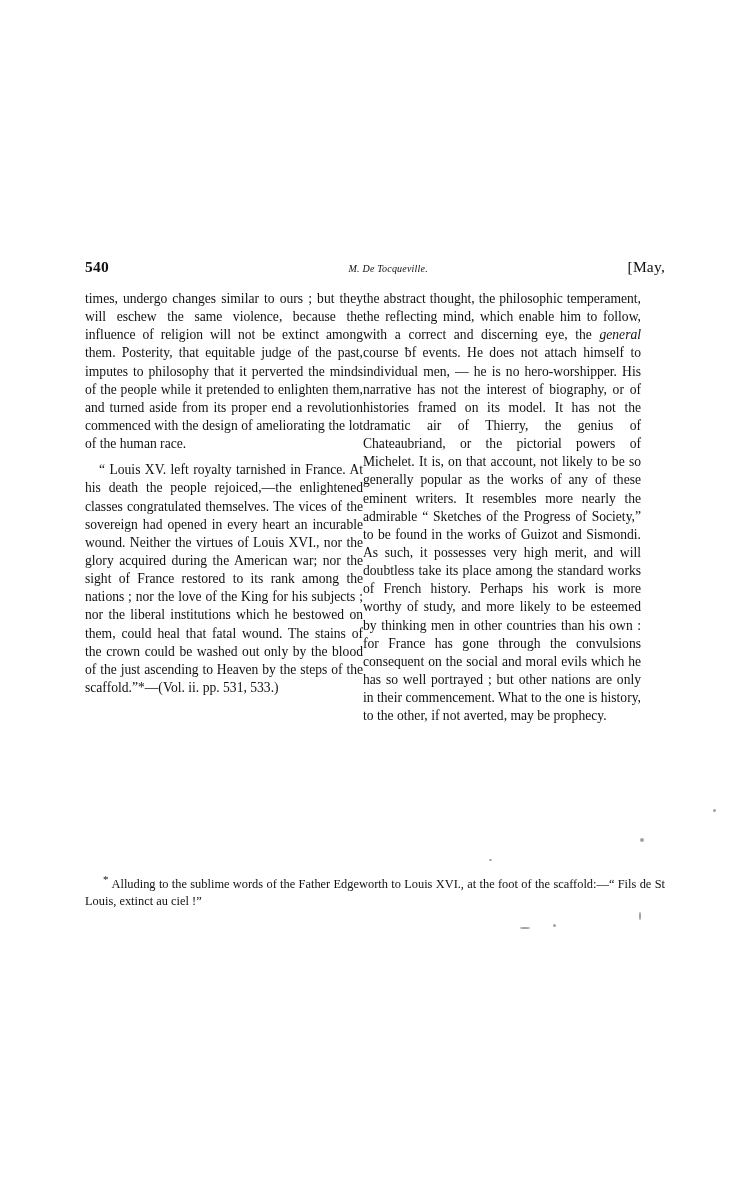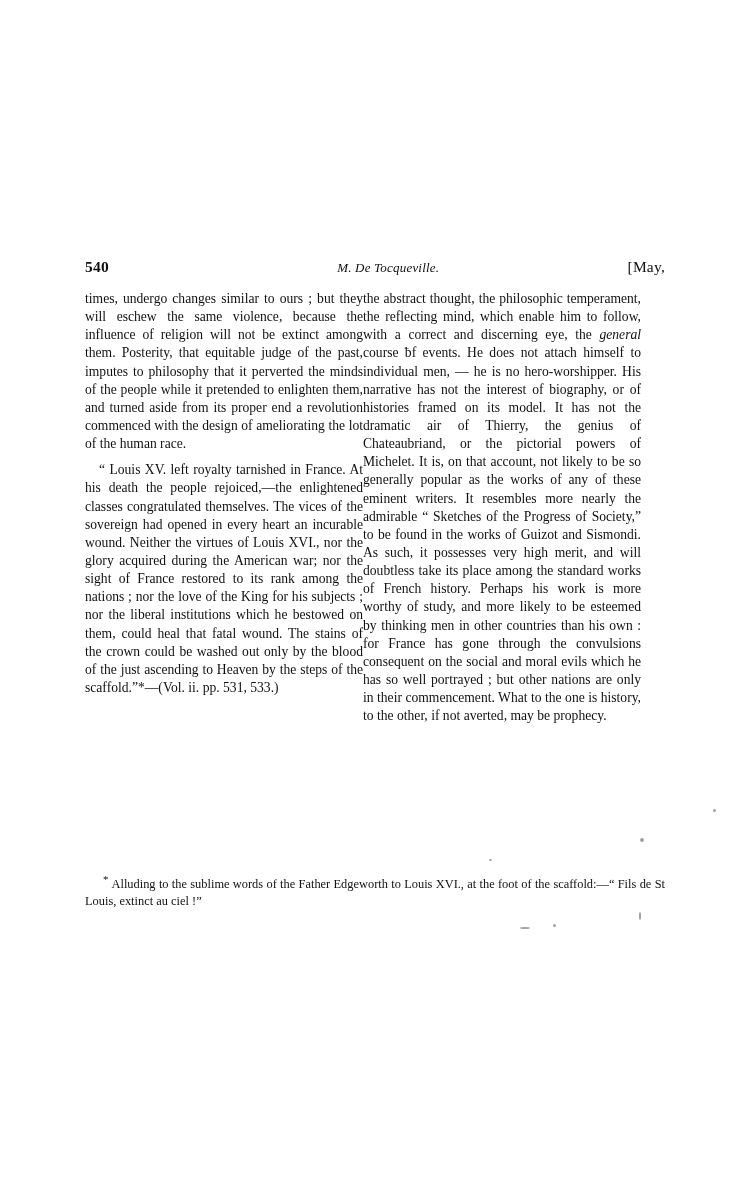--- a/index.html
+++ b/index.html
@@ -35,21 +35,21 @@
     font-size: 15px;
     margin-bottom: 14px;
     letter-spacing: 0.2px;
   }
   .folio {
     font-weight: bold;
     font-size: 15.5px;
   }
   .head-title {
     font-style: italic;
-    font-size: 13px;
+    font-size: 10px;
     margin-left: 40px;
   }
   .head-month {
     font-size: 15.5px;
   }
   .columns {
     display: flex;
   }
   .col {
     width: 278px;

